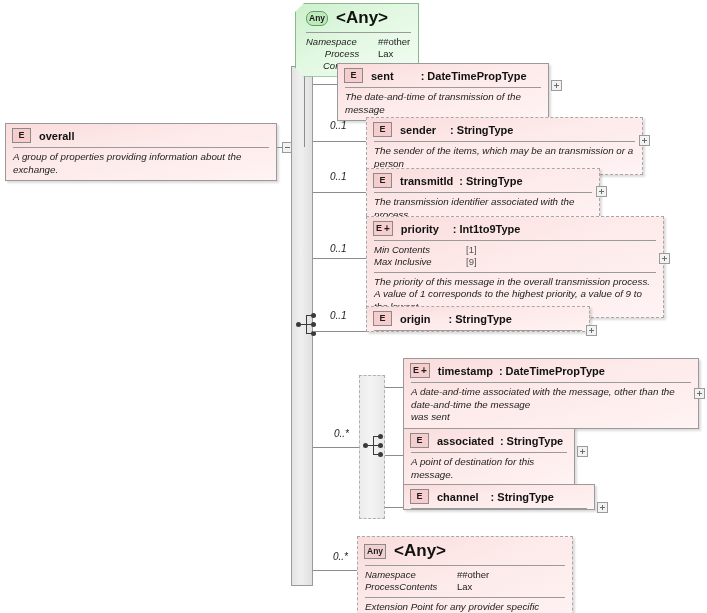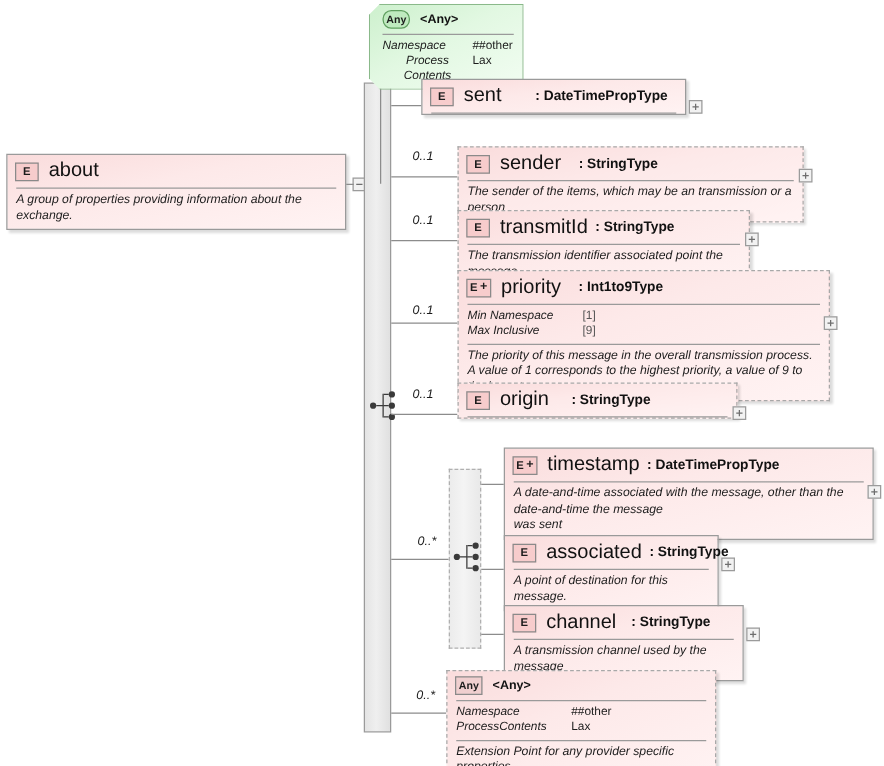--- a/index.html
+++ b/index.html
@@ -113,31 +113,31 @@
   }
   .badge.anybadge {
     background: #f0cfcf;
     border: 1px solid #8a8a8a;
     border-radius: 0;
     font-size: 8.5px;
   }
   .badge .pl { margin-left: 2px; font-size: 10px; }
 
   .nm {
-    font-size: 16px;
-    font-weight: normal;
+    font-size: 11px;
+    font-weight: bold;
     color: #111;
   }
   .tp {
     font-size: 11px;
     font-weight: bold;
     color: #111;
     margin-left: 6px;
   }
-  .anyname { font-size: 10px; font-weight: bold; color: #111; }
+  .anyname { font-size: 17px; font-weight: bold; color: #111; }
 
   .sep { height: 1px; background: #9a9a9a; margin: 0 7px; }
 
   .facets {
     padding: 3px 7px 4px 7px;
     font-size: 9.5px;
     color: #1c1c1c;
   }
   .facetrow { display: flex; line-height: 1.25; }
   .facetrow .fk { font-style: italic; width: 92px; }
@@ -154,21 +154,21 @@
   .desc.pre { white-space: pre-line; }
 </style>
 </head>
 <body>
 
 <div id="canvas">
 
   <div class="node shadow" style="left:5px; top:123px; width:272px;">
     <div class="titlerow">
       <span class="badge">E</span>
-      <span class="nm">about</span>
+      <span class="nm">overall</span>
     </div>
     <div class="sep"></div>
     <div class="desc">A group of properties providing information about the exchange.</div>
   </div>
 
   <div class="pmbtn" style="left:282px; top:142px;"></div>
   <div class="line-h" style="left:277px; top:147px; width:6px;"></div>
   <div class="line-h" style="left:293px; top:147px; width:11px;"></div>
 
   <div class="groupbar" style="left:291px; top:66px; width:22px; height:520px;"></div>
@@ -207,20 +207,21 @@
   </div>
 
   <div class="line-h" style="left:313px; top:84px; width:24px;"></div>
   <div class="node shadow" style="left:337px; top:63px; width:212px;">
     <div class="titlerow">
       <span class="badge">E</span>
       <span class="nm">sent</span>
       <span class="tp" style="margin-left:27px;">: DateTimePropType</span>
     </div>
     <div class="sep"></div>
+    <div class="desc">The date-and-time of transmission of the message</div>
   </div>
   <div class="pmbtn plus" style="left:551px; top:80px;"></div>
 
   <div class="line-h" style="left:313px; top:141px; width:53px;"></div>
   <div class="card" style="left:330px; top:120px;">0..1</div>
   <div class="node optional shadow" style="left:366px; top:117px; width:277px;">
     <div class="titlerow">
       <span class="badge">E</span>
       <span class="nm">sender</span>
       <span class="tp" style="margin-left:14px;">: StringType</span>
@@ -232,39 +233,39 @@
 
   <div class="line-h" style="left:313px; top:192px; width:53px;"></div>
   <div class="card" style="left:330px; top:171px;">0..1</div>
   <div class="node optional shadow" style="left:366px; top:168px; width:234px;">
     <div class="titlerow">
       <span class="badge">E</span>
       <span class="nm">transmitId</span>
       <span class="tp">: StringType</span>
     </div>
     <div class="sep"></div>
-    <div class="desc">The transmission identifier associated point the message</div>
+    <div class="desc">The transmission identifier associated with the process</div>
   </div>
   <div class="pmbtn plus" style="left:596px; top:186px;"></div>
 
   <div class="line-h" style="left:313px; top:258px; width:53px;"></div>
   <div class="card" style="left:330px; top:243px;">0..1</div>
   <div class="node optional shadow" style="left:366px; top:216px; width:298px;">
     <div class="titlerow">
       <span class="badge">
           <span>E</span>
           <span class="pl">+</span>
         </span>
       <span class="nm">priority</span>
       <span class="tp" style="margin-left:14px;">: Int1to9Type</span>
     </div>
     <div class="sep"></div>
     <div class="facets">
       <div class="facetrow">
-        <span class="fk">Min Namespace</span>
+        <span class="fk">Min Contents</span>
         <span class="fv brack">[1]</span>
       </div>
       <div class="facetrow">
         <span class="fk">Max Inclusive</span>
         <span class="fv brack">[9]</span>
       </div>
     </div>
     <div class="sep"></div>
     <div class="desc">The priority of this message in the overall transmission process. A value of 1 corresponds to the highest priority, a value of 9 to the lowest.</div>
   </div>
@@ -328,21 +329,20 @@
   <div class="pmbtn plus" style="left:577px; top:446px;"></div>
 
   <div class="line-h" style="left:385px; top:507px; width:18px;"></div>
   <div class="node shadow" style="left:403px; top:484px; width:192px;">
     <div class="titlerow">
       <span class="badge">E</span>
       <span class="nm">channel</span>
       <span class="tp" style="margin-left:12px;">: StringType</span>
     </div>
     <div class="sep"></div>
-    <div class="desc">A transmission channel used by the message</div>
   </div>
   <div class="pmbtn plus" style="left:597px; top:502px;"></div>
 
   <div class="line-h" style="left:313px; top:570px; width:44px;"></div>
   <div class="card" style="left:333px; top:551px;">0..*</div>
   <div class="node optional anypink shadow" style="left:357px; top:536px; width:216px;">
     <div class="titlerow">
       <span class="badge anybadge">Any</span>
       <span class="anyname">&lt;Any&gt;</span>
     </div>

